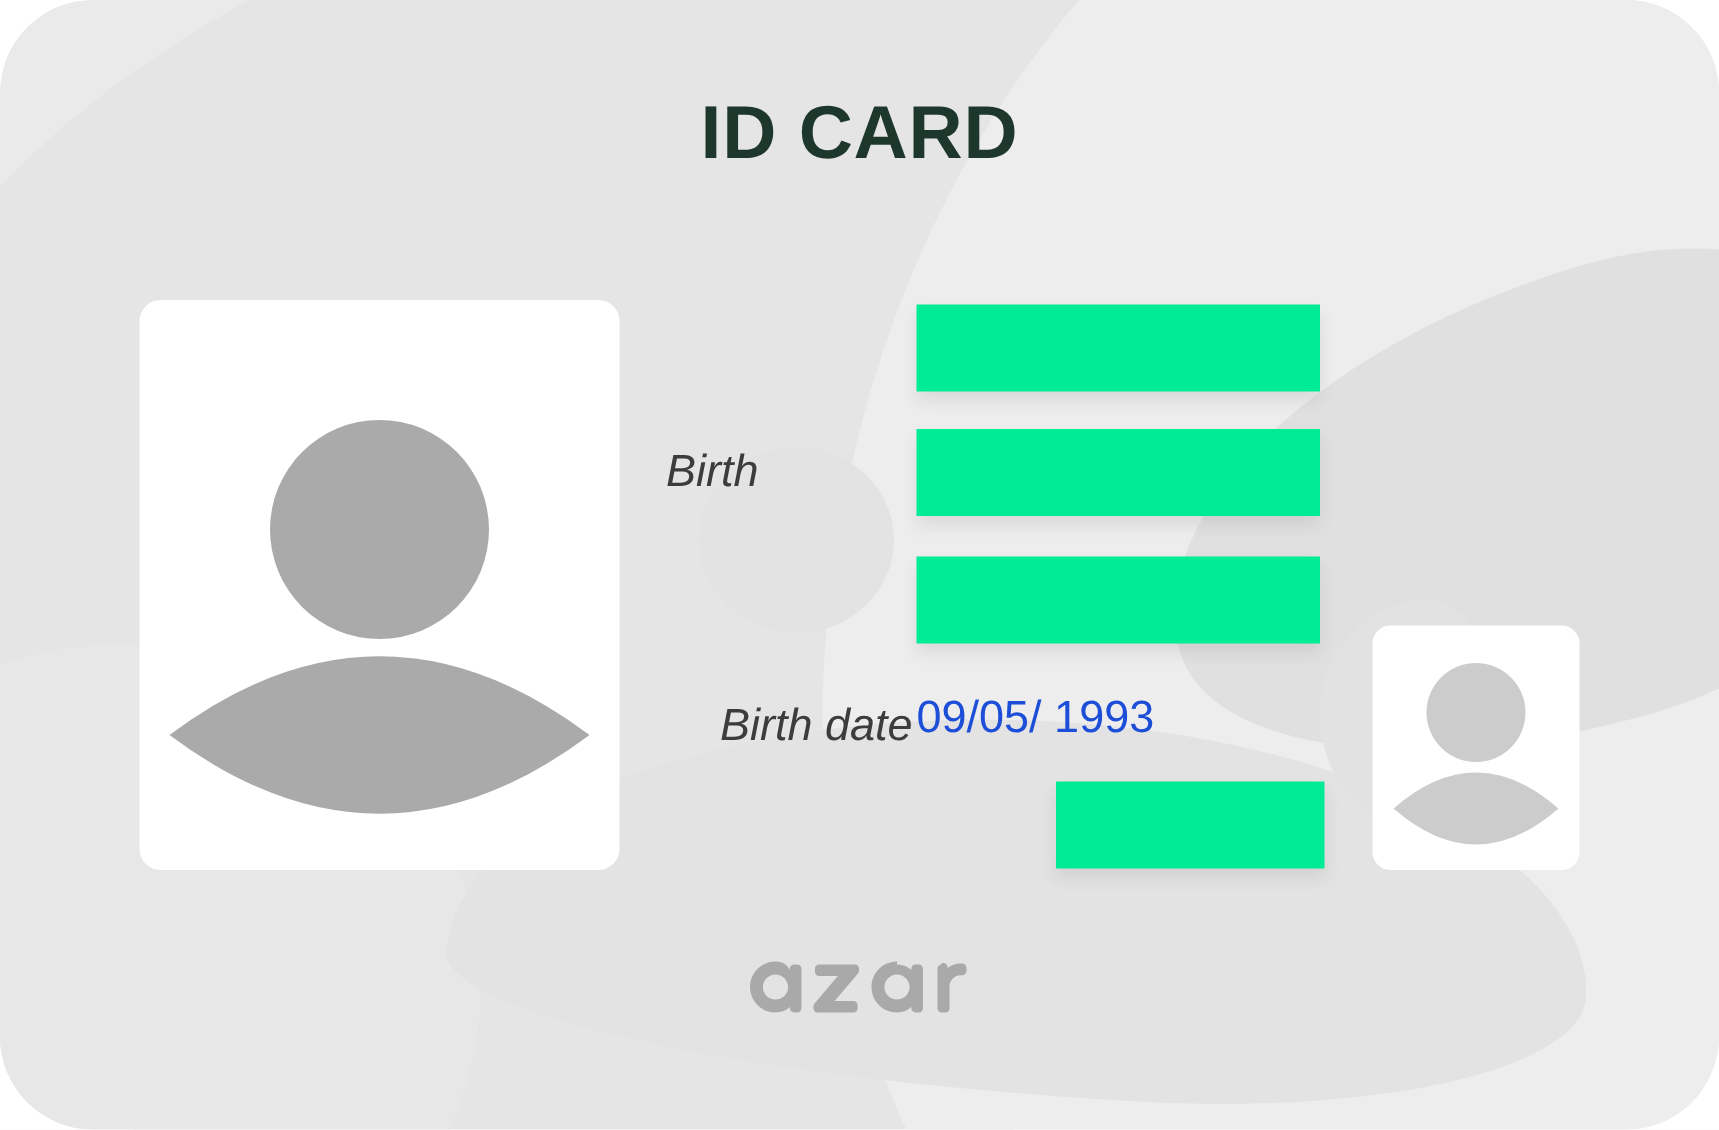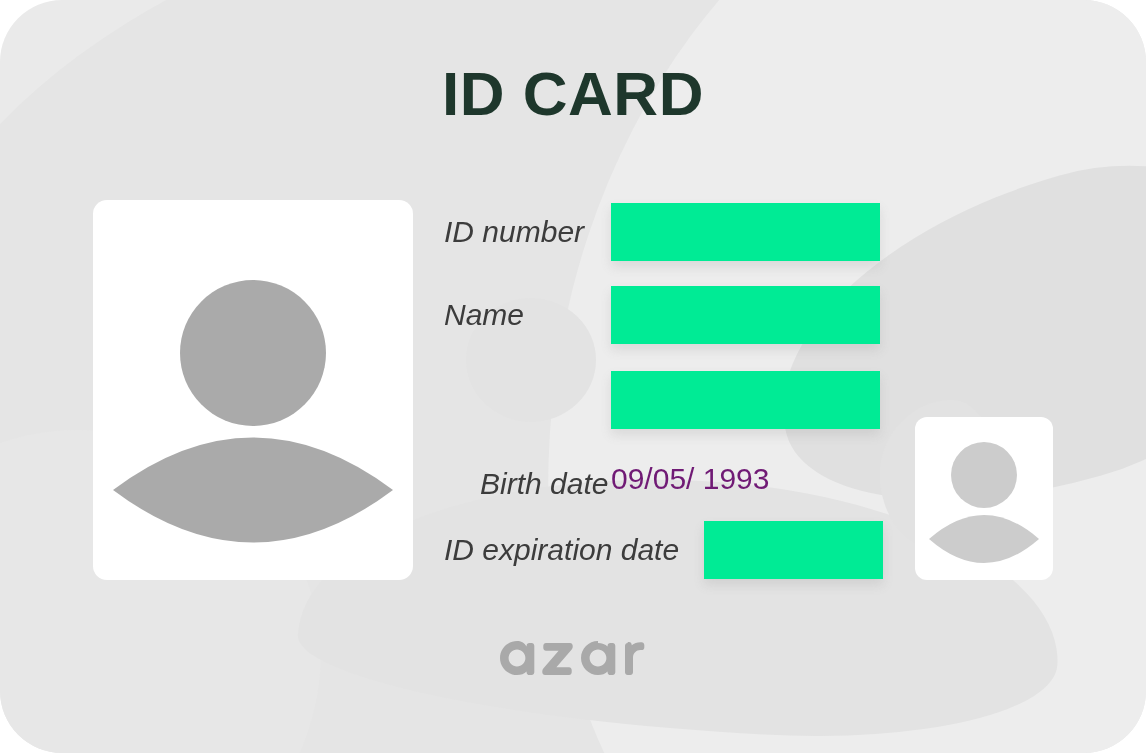--- a/index.html
+++ b/index.html
@@ -94,21 +94,21 @@
     transform: rotate(8deg);
   }
 
   
   .title {
     position: absolute;
     left: 0;
     top: 63px;
     width: 1146px;
     text-align: center;
-    font-size: 62px;
+    font-size: 50px;
     font-weight: 700;
     letter-spacing: 0.5px;
     color: #1e372c;
     line-height: 1;
   }
 
   
   .photo-frame {
     position: absolute;
     background: #ffffff;
@@ -147,21 +147,21 @@
   }
   .redact {
     position: absolute;
     height: 58px;
     background: #00eb95;
     box-shadow: 0 6px 10px rgba(120,120,120,0.16);
   }
   .value-text {
     position: absolute;
     font-size: 30px;
-    color: #701a75;
+    color: #1d4ed8;
     white-space: nowrap;
     line-height: 1;
     text-align: right;
   }
 
   
   .row-1 { top: 203px; }
   .row-2 { top: 286px; }
   .row-3 { top: 371px; }
   .row-4 { top: 455px; margin-left: 36px; }
@@ -205,40 +205,34 @@
       </svg>
     </div>
 
     <div class="photo-frame photo-small">
       <svg viewBox="0 0 138 163">
         <circle cx="69" cy="58" r="33" fill="#cccccc"></circle>
         <path d="M 14 122 Q 69 74 124 122 Q 69 170 14 122 Z" fill="#cccccc"></path>
       </svg>
     </div>
 
-    <div class="field row-1">
-      <span class="field-label">ID number</span>
-    </div>
     <div class="redact row-1" style="left:611px; width:269px;"></div>
 
     <div class="field row-2">
-      <span class="field-label">Name</span>
+      <span class="field-label">Birth</span>
     </div>
     <div class="redact row-2" style="left:611px; width:269px;"></div>
 
     <div class="redact row-3" style="left:611px; width:269px;"></div>
 
     <div class="field row-4">
       <span class="field-label">Birth date</span>
     </div>
     <div class="value-text" style="left:611px; top:464px;">09/05/ 1993</div>
 
-    <div class="field row-5">
-      <span class="field-label">ID expiration date</span>
-    </div>
     <div class="redact row-5" style="left:704px; width:179px;"></div>
 
     <div class="brand">
       <svg width="160" height="60" viewBox="0 0 160 60">
         <g fill="#a9a9a9">
 
           <path d="M24 14c-9.4 0-17 7.6-17 17s7.6 17 17 17c4 0 7.3-1.4 9.6-3.6v1c0 1.5 1.2 2.6 2.7 2.6h2.3c1.5 0 2.7-1.2 2.7-2.7V18.7c0-1.5-1.2-2.7-2.7-2.7h-2.3c-1.5 0-2.7 1.2-2.7 2.6v1C31.3 15.4 28 14 24 14zm0 8.6c4.6 0 8.4 3.8 8.4 8.4s-3.8 8.4-8.4 8.4-8.4-3.8-8.4-8.4 3.8-8.4 8.4-8.4z"></path>
 
           <path d="M53 16c-1.5 0-2.7 1.2-2.7 2.7v2.3c0 1.5 1.2 2.7 2.7 2.7h12.6L50.3 41.6c-.6.7-1 1.6-1 2.5v1.2c0 1.5 1.2 2.7 2.7 2.7h24c1.5 0 2.7-1.2 2.7-2.7v-2.3c0-1.5-1.2-2.7-2.7-2.7H63.4l15.3-17.9c.6-.7 1-1.6 1-2.5v-1.2c0-1.5-1.2-2.7-2.7-2.7H53z"></path>
 

